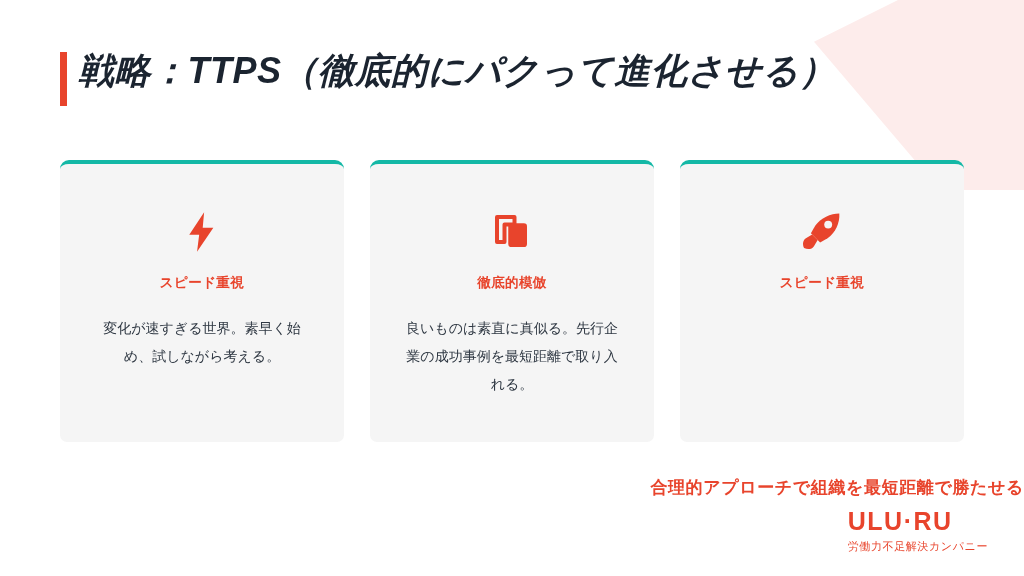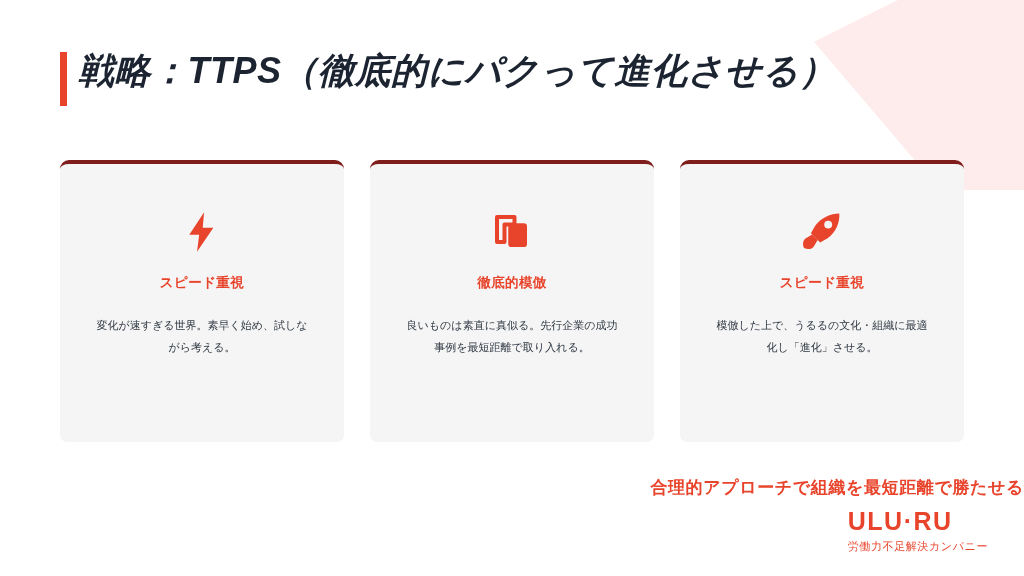--- a/index.html
+++ b/index.html
@@ -67,21 +67,21 @@
     top: 160px;
     left: 60px;
     width: 904px;
     display: flex;
     justify-content: space-between;
   }
   .card {
     width: 284px;
     height: 282px;
     background: #f5f5f5;
-    border-top: 4px solid #7f1d1d;
+    border-top: 4px solid #14b8a6;
     border-radius: 9px 9px 7px 7px;
     box-sizing: border-box;
     display: flex;
     flex-direction: column;
     align-items: center;
     padding-top: 46px;
   }
   .card-icon {
     height: 44px;
     display: flex;
@@ -92,21 +92,21 @@
   .card-title {
     margin-top: 20px;
     font-size: 13.5px;
     font-weight: bold;
     color: #e8442c;
     letter-spacing: 0.4px;
   }
   .card-body {
     margin-top: 22px;
     width: 212px;
-    font-size: 11px;
+    font-size: 14px;
     line-height: 2.0;
     color: #2e3742;
     text-align: center;
   }
 
   
   .footer-message {
     position: absolute;
     top: 476px;
     left: 0;
@@ -176,21 +176,20 @@
 
     <div class="card">
       <div class="card-icon">
         <svg width="42" height="40" viewBox="0 0 34 32" aria-hidden="true">
           <path d="M31 1 C24 1 16 4.5 11.5 11 L8 17 L15.5 24.5 L21.5 21 C28 16.5 31.5 8.5 31 1 Z" fill="#e8442c"></path>
           <path d="M9 18 L4 21 C1.5 22.5 1 26 2.5 29 C5.5 30.5 9 30 10.5 27.5 L13.5 22.5 Z" fill="#e8442c"></path>
           <circle cx="22" cy="10" r="3.2" fill="#f5f5f5"></circle>
         </svg>
       </div>
       <div class="card-title">スピード重視</div>
-      <div class="card-body">模倣した上で、うるるの文化・組織に最適化し「進化」させる。</div>
     </div>
 
   </div>
 
   <div class="footer-message">合理的アプローチで組織を最短距離で勝たせる</div>
 
   <div class="logo-block">
     <div class="logo-main">ULU·RU</div>
     <div class="logo-sub">労働力不足解決カンパニー</div>
   </div>

